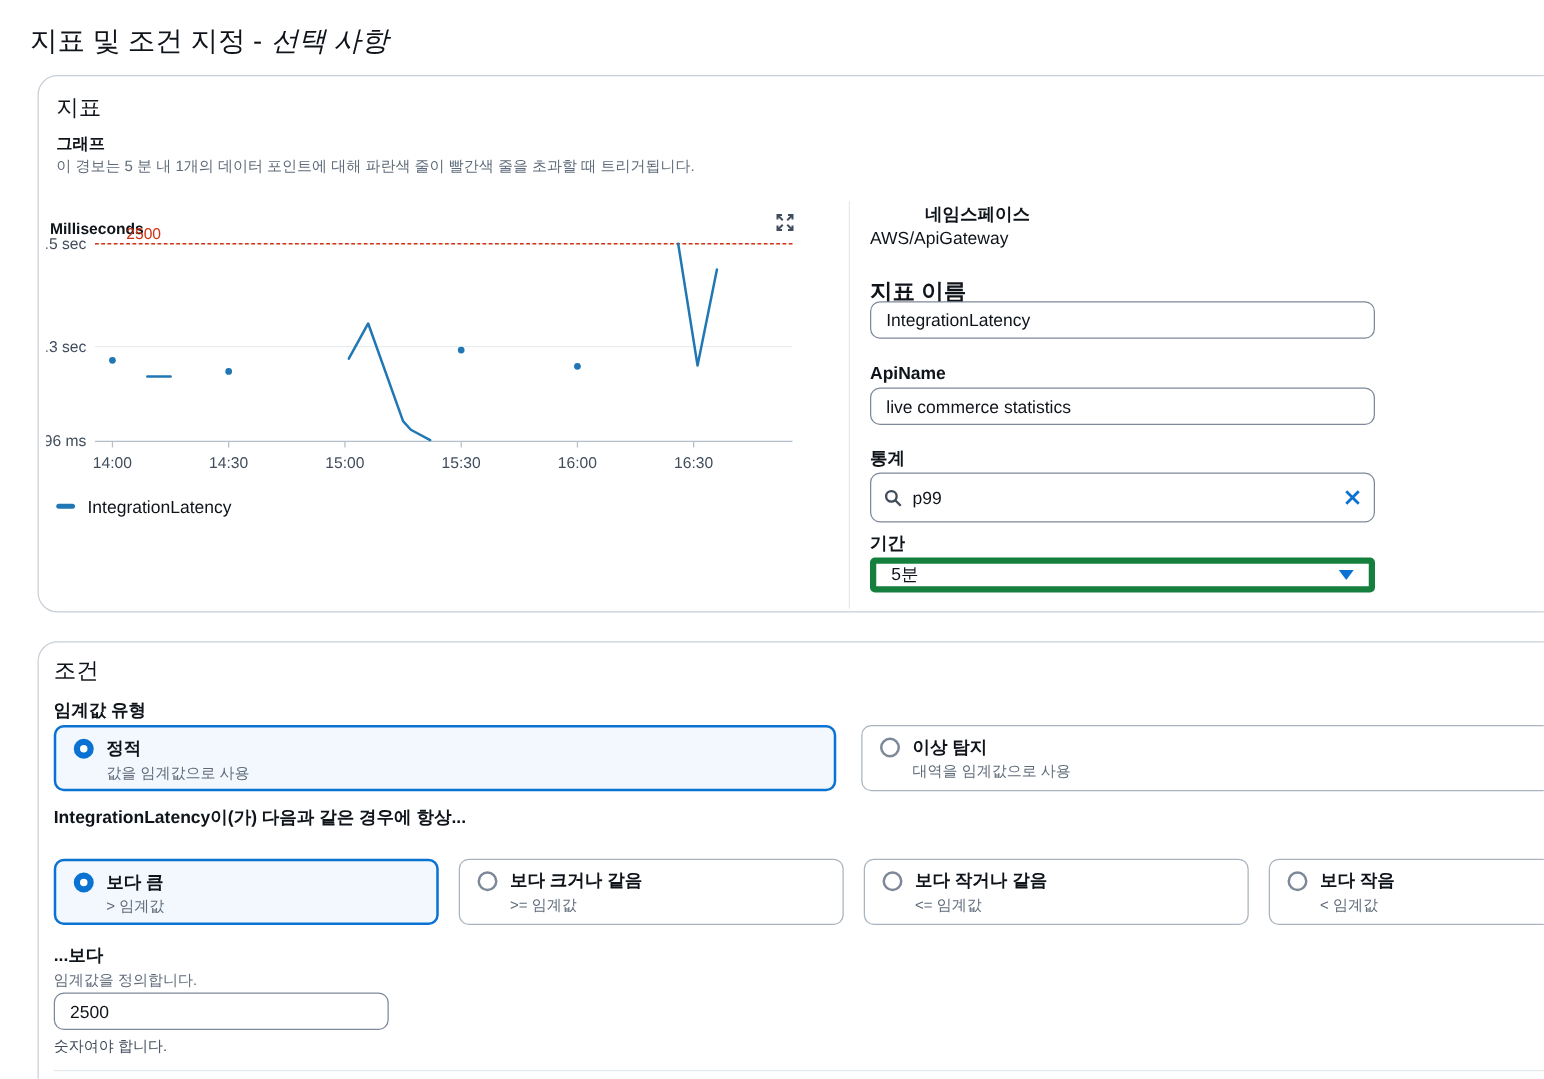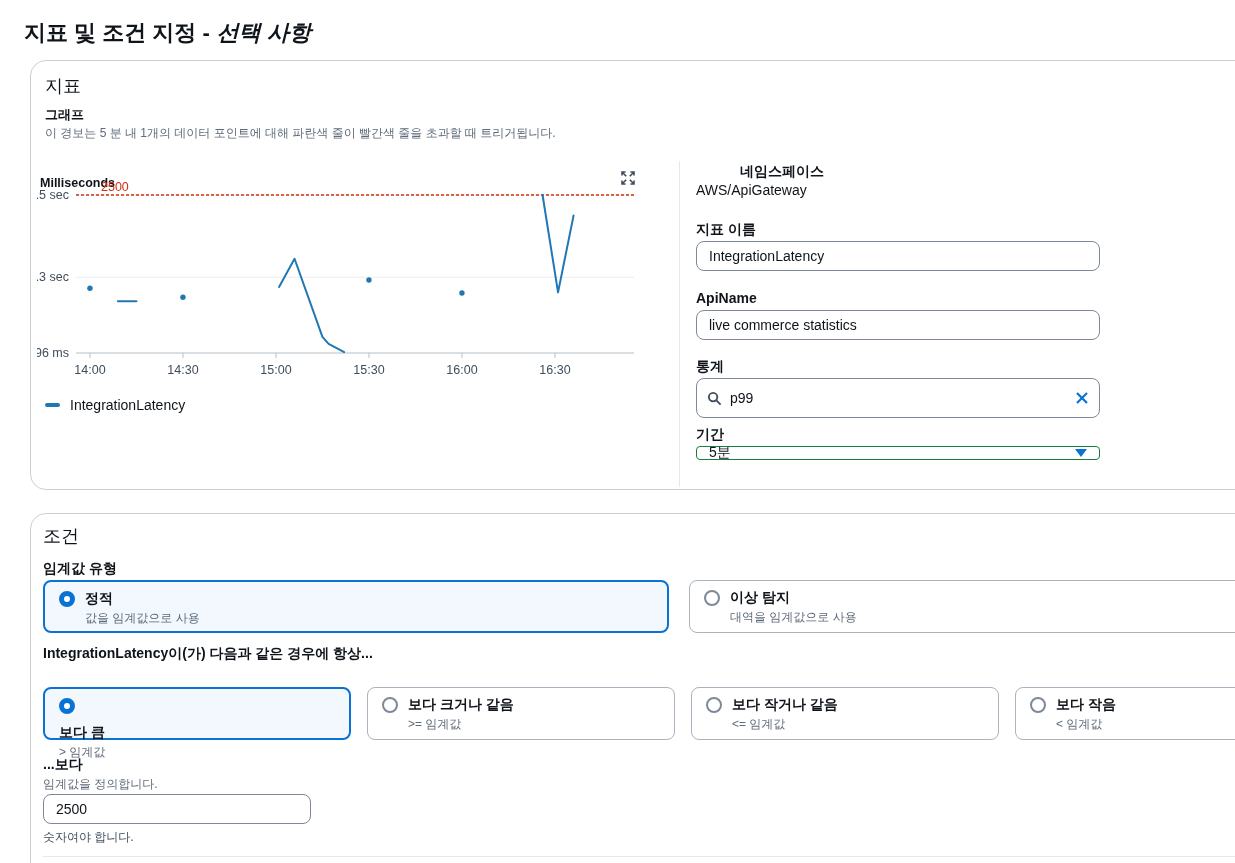--- a/index.html
+++ b/index.html
@@ -1,20 +1,20 @@
 <!DOCTYPE html>
 <html><head>
 <meta charset="utf-8">
 <style>
   * { margin:0; padding:0; box-sizing:border-box; }
   html,body { width:1235px; height:863px; overflow:hidden; background:#fff;
     font-family:"Liberation Sans", sans-serif; color:#0f141a; }
   .page { position:relative; width:1235px; height:863px; }
 
-  .page-title { position:absolute; left:24px; top:18px; font-size:22px; font-weight:bold; color:#0f141a; }
+  .page-title { position:absolute; left:24px; top:18px; font-size:22px; font-weight:normal; color:#0f141a; }
   .page-title .optional { font-style:italic; margin-left:7px; }
 
   .panel { position:absolute; background:#fff; border:1px solid #c9cfd6; border-radius:16px; }
   #metric-panel { left:30px; top:60px; width:1240px; height:430px; }
   #conditions-panel { left:30px; top:513px; width:1240px; height:420px; }
 
   .section-heading { position:absolute; font-size:18px; font-weight:normal; color:#0f141a; }
   .label { font-size:13px; font-weight:bold; color:#0f141a; }
   .sublabel { font-size:12px; color:#5f6b7a; }
   .abs { position:absolute; }
@@ -23,21 +23,21 @@
     font-family:"Liberation Sans", sans-serif; font-size:14px; color:#0f141a; padding:0 12px; background:#fff; outline:none; width:100%; }
   .field { position:absolute; }
 
   .v-divider { position:absolute; width:1px; background:#e4e9ed; }
   .h-divider { position:absolute; height:1px; background:#e4e9ed; }
 
   .search-box { position:absolute; height:40px; border:1px solid #7d8998; border-radius:8px;
     display:flex; align-items:center; padding:16px 10px; gap:8px; background:#fff; }
   .search-box input { border:none; outline:none; flex:1; font-size:14px; font-family:"Liberation Sans", sans-serif; color:#0f141a; }
 
-  .select-box { position:absolute; height:14px; border:1px solid #15803d; border-radius:4px;
+  .select-box { position:absolute; height:28px; border:5px solid #15803d; border-radius:4px;
     display:flex; align-items:center; justify-content:space-between; padding:0 12px; font-size:14px; background:#fff; cursor:pointer; }
   .caret-down { width:0; height:0; border-left:6px solid transparent; border-right:6px solid transparent; border-top:8px solid #0972d3; }
 
   .tile { position:absolute; height:53px; border:1px solid #a9b4be; border-radius:8px; background:#fff;
     display:flex; gap:10px; padding:8px 14px; cursor:pointer; }
   .tile.selected { border:2px solid #0972d3; background:#f2f8fd; }
   .tile .t-title { font-size:14px; font-weight:bold; color:#0f141a; line-height:17px; }
   .tile .t-desc { font-size:12px; color:#5f6b7a; margin-top:3px; }
   .radio { width:16px; height:16px; border-radius:50%; flex:0 0 16px; margin-top:1px; background:#fff; }
   .radio.on { border:5px solid #0972d3; }
@@ -108,21 +108,21 @@
     <div class="legend-row" style="left:14px; top:336px;">
       <span class="legend-dash" style="background: rgb(32, 119, 180);"></span>
       <span class="legend-text">IntegrationLatency</span>
     </div>
 
     <div class="v-divider" style="left:648px; top:100px; height:326px;"></div>
 
     <div class="abs label" style="left:665px; top:102px; font-size:14px;margin-left:44px;">네임스페이스</div>
     <div class="abs" style="left:665px; top:121px; font-size:14px;">AWS/ApiGateway</div>
 
-    <div class="abs label" style="left:665px; top:160px; font-size:14px;text-align:right;">지표 이름</div>
+    <div class="abs label" style="left:665px; top:160px; font-size:18px;text-align:right;">지표 이름</div>
     <div class="field" style="left:665px; top:180px; width:404px;">
       <input class="text-input" style="position: relative;" readonly="" value="IntegrationLatency">
     </div>
 
     <div class="abs label" style="left:665px; top:229px; font-size:14px;">ApiName</div>
     <div class="field" style="left:665px; top:249px; width:404px;">
       <input class="text-input" style="position: relative;" readonly="" value="live commerce statistics">
     </div>
 
     <div class="abs label" style="left:665px; top:297px; font-size:14px;text-align:right;">통계</div>
@@ -165,21 +165,21 @@
       <span class="radio off"></span>
       <span>
         <div class="t-title">이상 탐지</div>
         <div class="t-desc">대역을 임계값으로 사용</div>
       </span>
     </div>
 
     <div class="abs label" style="left:12px; top:131px; font-size:14px;">IntegrationLatency이(가) 다음과 같은 경우에 항상...</div>
     <div class="abs sublabel" style="left:12px; top:154px;margin-top:40px;">경보 조건을 정의합니다.</div>
 
-    <div class="tile selected" style="left:12px; top:173px; width:308px;flex-direction:column;">
+    <div class="tile selected" style="left:12px; top:173px; width:308px;">
       <span class="radio on"></span>
       <span>
         <div class="t-title">보다 큼</div>
         <div class="t-desc">&gt; 임계값</div>
       </span>
     </div>
     <div class="tile" style="left:336px; top:173px; width:308px;">
       <span class="radio off"></span>
       <span>
         <div class="t-title">보다 크거나 같음</div>

